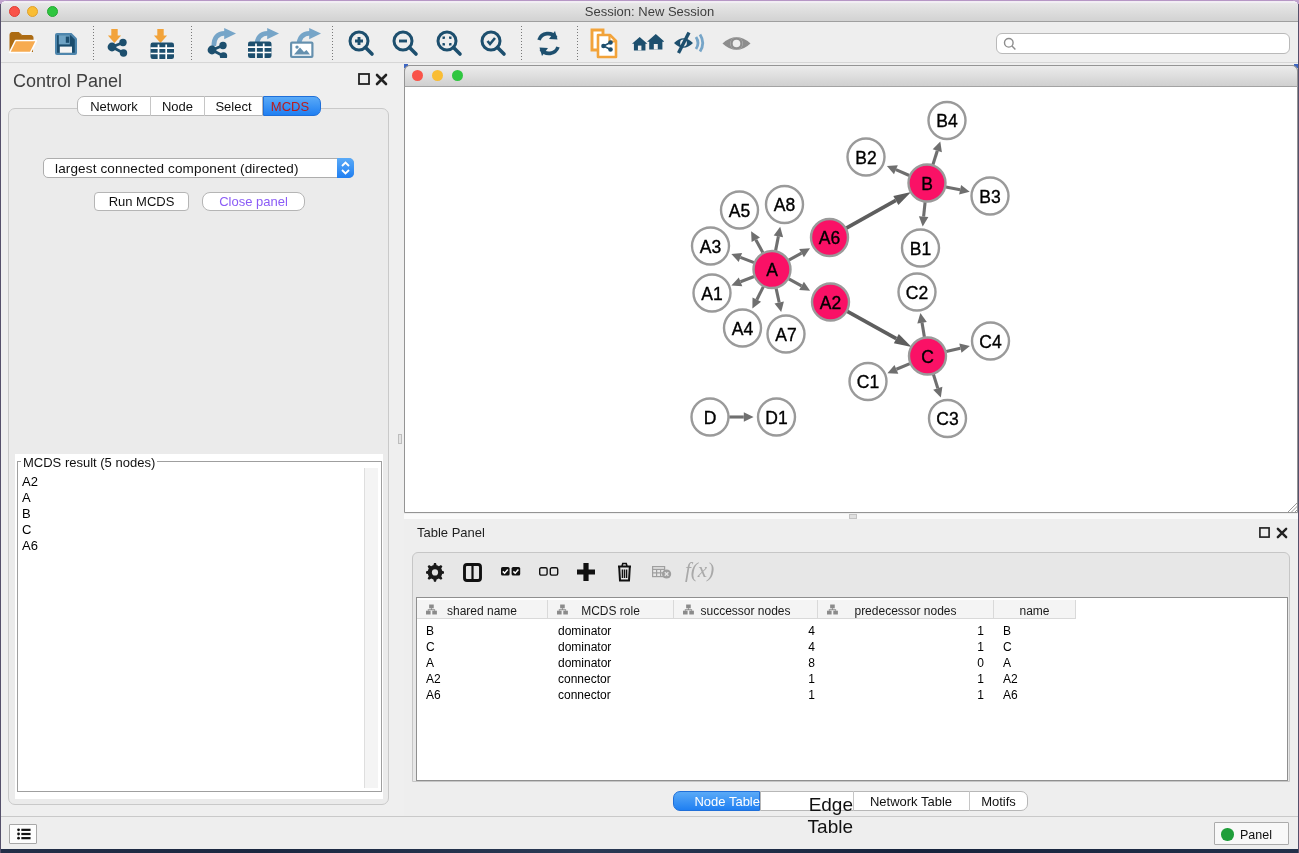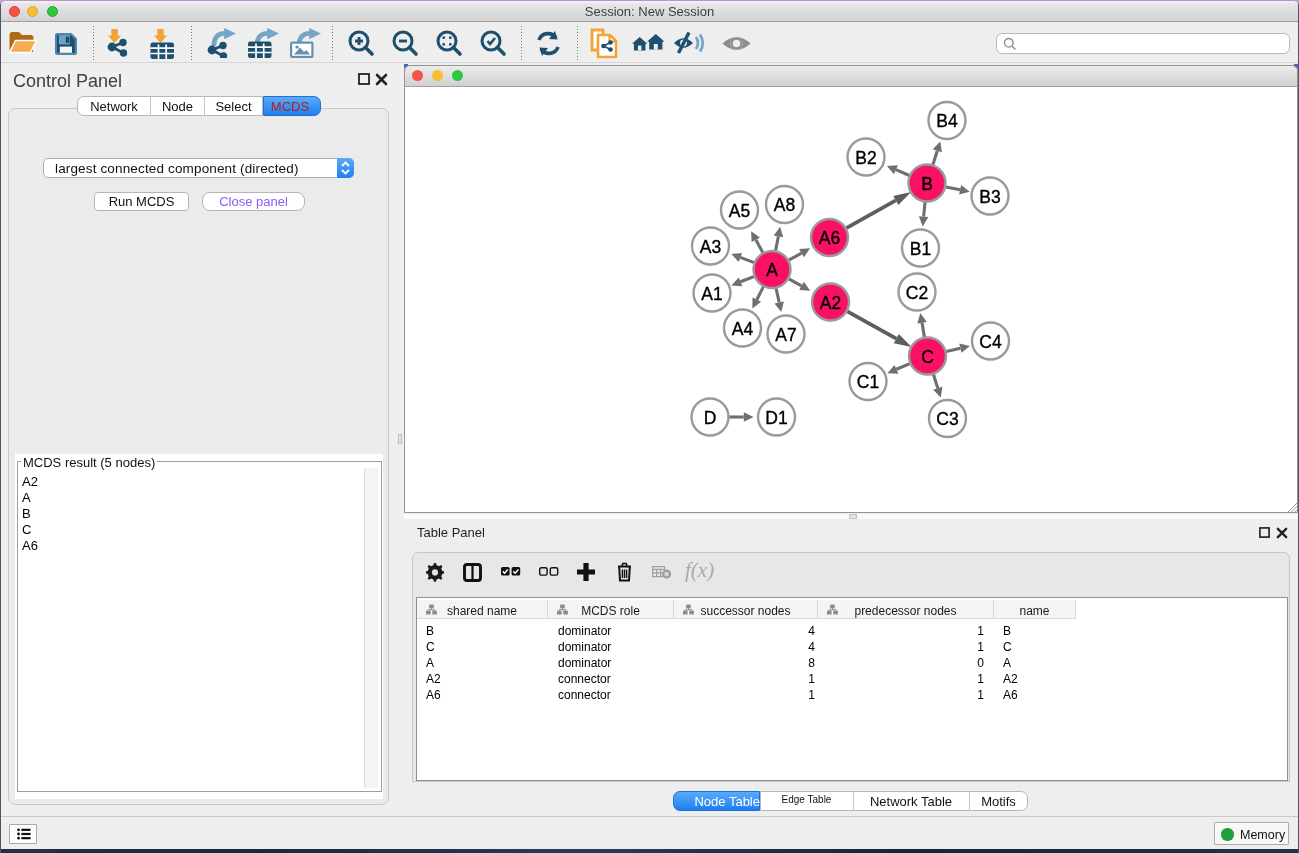--- a/index.html
+++ b/index.html
@@ -418,35 +418,35 @@
         <span style="position:absolute;left:427px;width:140px;text-align:right">1</span>
         <span style="position:absolute;left:586px">A6</span>
       </div>
 </div>
 
 <div class="abs" style="left:673px;top:791px;width:87px;height:20px;background:linear-gradient(#5aaaf7,#1f7ff2);border:1px solid #1f6fd8;border-radius:7px 0 0 7px"></div>
 <div class="abs" style="left:760px;top:791px;width:268px;height:20px;background:#fff;border:1px solid #b7b7b7;border-radius:0 7px 7px 0"></div>
 <div class="abs" style="left:853px;top:791px;width:1px;height:20px;background:#c6c6c6"></div>
 <div class="abs" style="left:969px;top:791px;width:1px;height:20px;background:#c6c6c6"></div>
 <div class="abs" style="left:673px;top:794px;width:87px;text-align:right;font-size:13px;color:#fff">Node Table</div>
-<div class="abs" style="left:760px;top:794px;width:93px;text-align:center;font-size:10px;color:#111">Edge Table</div>
+<div class="abs" style="left:760px;top:794px;width:93px;text-align:right;font-size:19px;color:#111">Edge Table</div>
 <div class="abs" style="left:853px;top:794px;width:116px;text-align:center;font-size:13px;color:#111">Network Table</div>
 <div class="abs" style="left:969px;top:794px;width:59px;text-align:center;font-size:13px;color:#111">Motifs</div>
 
 <div class="abs" style="left:0;top:816px;width:1299px;height:1px;background:#c9c9c9"></div>
 <div class="abs" style="left:9px;top:824px;width:28px;height:20px;background:#fdfdfd;border:1px solid #a8a8a8;border-radius:1px"></div>
 <svg class="abs" style="left:17px;top:828px" width="14" height="12" viewBox="0 0 15 13">
       <circle cx="1.6" cy="2" r="1.5" fill="#111"></circle>
       <circle cx="1.6" cy="6.5" r="1.5" fill="#111"></circle>
       <circle cx="1.6" cy="11" r="1.5" fill="#111"></circle>
       <rect x="4.6" y="0.8" width="10" height="2.4" fill="#111"></rect>
       <rect x="4.6" y="5.3" width="10" height="2.4" fill="#111"></rect>
       <rect x="4.6" y="9.8" width="10" height="2.4" fill="#111"></rect>
     </svg>
 <div class="abs" style="left:1214px;top:822px;width:75px;height:23px;background:#f8f8f8;border:1px solid #ababab;border-radius:1px"></div>
 <div class="abs" style="left:1221px;top:828px;width:12.5px;height:12.5px;border-radius:50%;background:#1f9e3a"></div>
-<div class="abs" style="left:1240px;top:828px;font-size:12.5px;color:#111">Memory</div>
+<div class="abs" style="left:1240px;top:828px;font-size:12.5px;color:#111">Panel</div>
 
 <div class="abs" style="left:0;top:849px;width:1299px;height:4px;background:linear-gradient(90deg,#232f48,#1a2740 20%,#2a3a55 45%,#16233c 70%,#22304a)"></div>
 
 <div class="abs" style="left:0;top:4px;width:1px;height:849px;background:#55506b"></div>
 <div class="abs" style="left:1298px;top:4px;width:1px;height:849px;background:#55506b"></div>
 </div>
 
 </body></html>

